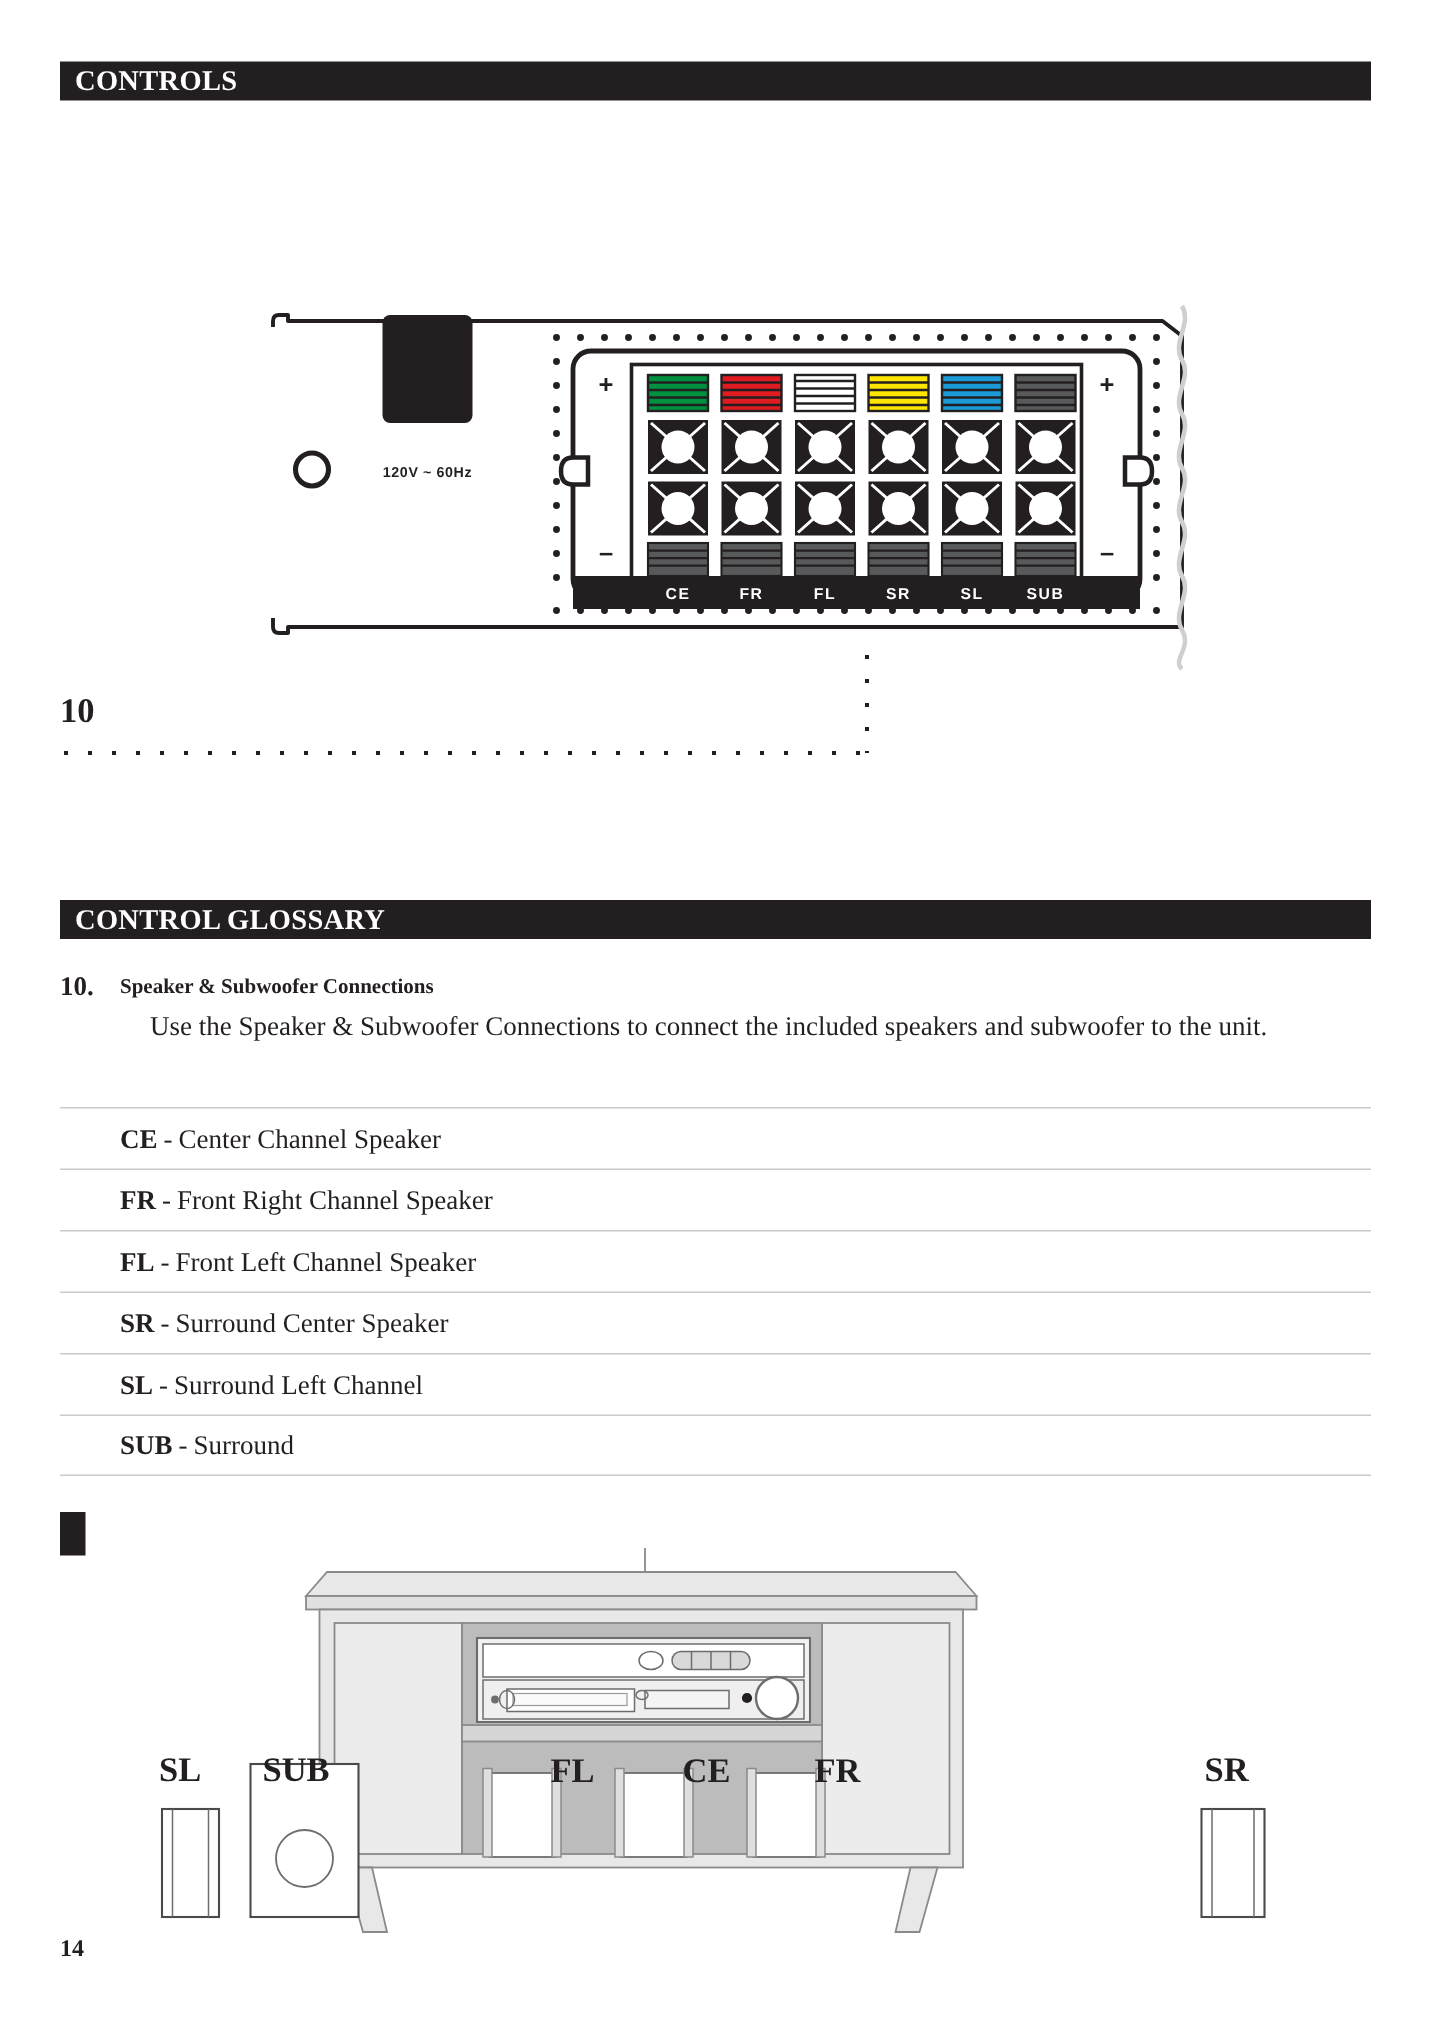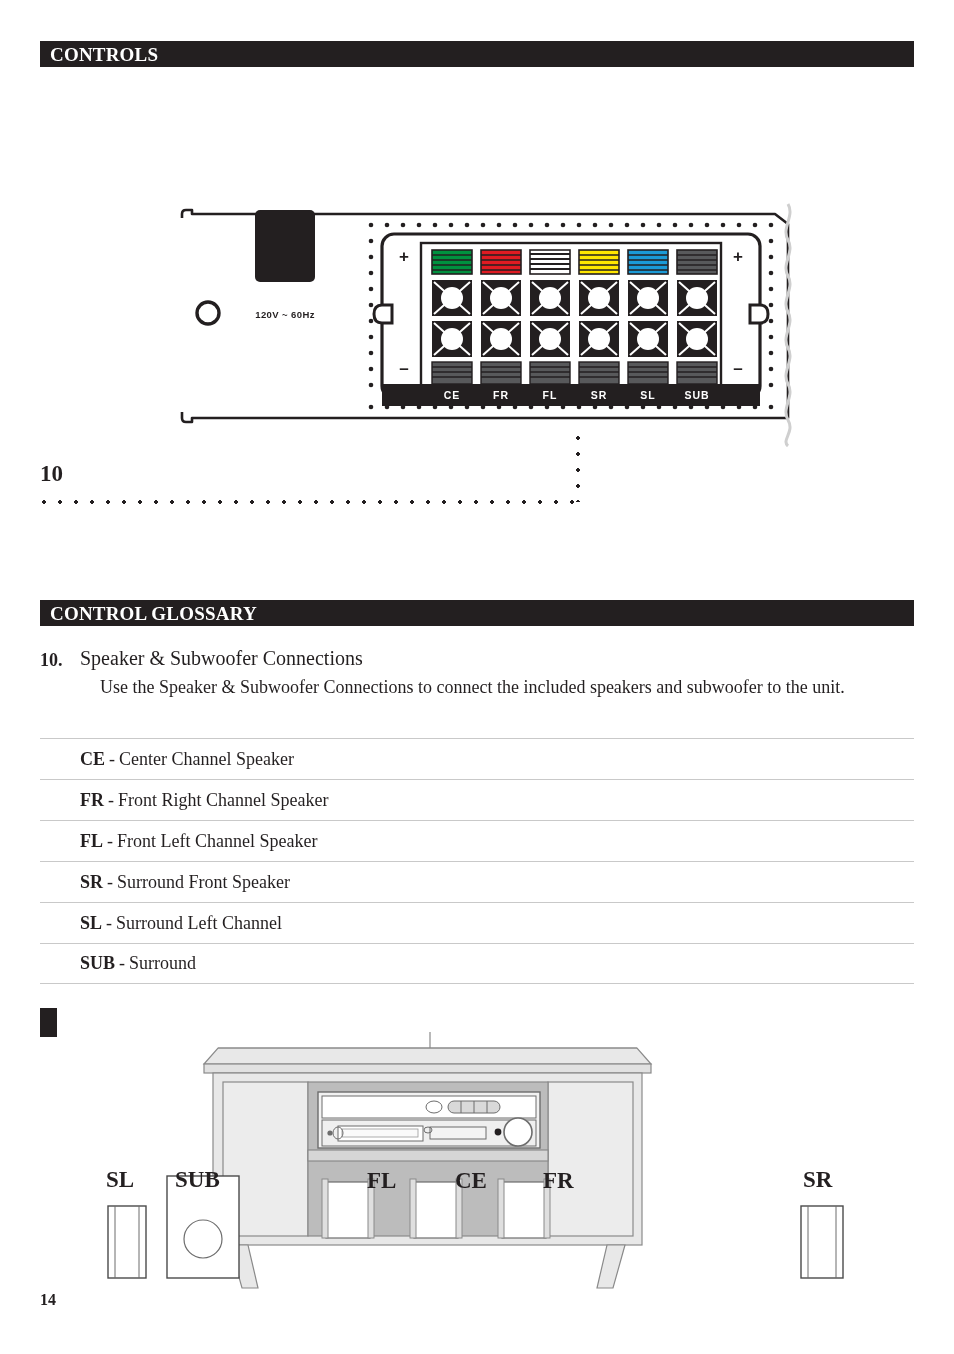--- a/index.html
+++ b/index.html
@@ -43,21 +43,21 @@
   }
   #callout-leader-h{left:36px;top:500px;width:544px;}
   #callout-leader-v{left:576px;top:430px;height:72px;}
 
   
   #glossary-body{position:absolute;left:40px;top:645px;width:874px;}
   .glossary-head{display:flex;align-items:flex-end;}
   .gloss-num{
     font-size:18px;font-weight:bold;width:40px;flex:0 0 40px;line-height:1.35;
   }
-  .gloss-headtext{font-size:20px;font-weight:normal;line-height:1.35;}
+  .gloss-headtext{font-size:14px;font-weight:bold;line-height:1.35;}
   .gloss-desc{
     margin-left:60px;font-size:18px;line-height:1.55;width:760px;margin-top:2px;
   }
 
   #glossary-list{position:absolute;left:40px;top:738px;width:874px;}
   .gloss-row{
     border-top:1px solid #c9c9c9;
     height:41px;display:flex;align-items:center;
     padding-left:40px;box-sizing:border-box;
     font-size:18px;
@@ -404,21 +404,21 @@
     <span>Front Right Channel Speaker</span>
   </div>
   <div class="gloss-row">
     <span class="abbr">FL</span>
     <span class="dash">-</span>
     <span>Front Left Channel Speaker</span>
   </div>
   <div class="gloss-row">
     <span class="abbr">SR</span>
     <span class="dash">-</span>
-    <span>Surround Front Speaker</span>
+    <span>Surround Center Speaker</span>
   </div>
   <div class="gloss-row">
     <span class="abbr">SL</span>
     <span class="dash">-</span>
     <span>Surround Left Channel</span>
   </div>
   <div class="gloss-row">
     <span class="abbr">SUB</span>
     <span class="dash">-</span>
     <span>Surround</span>

